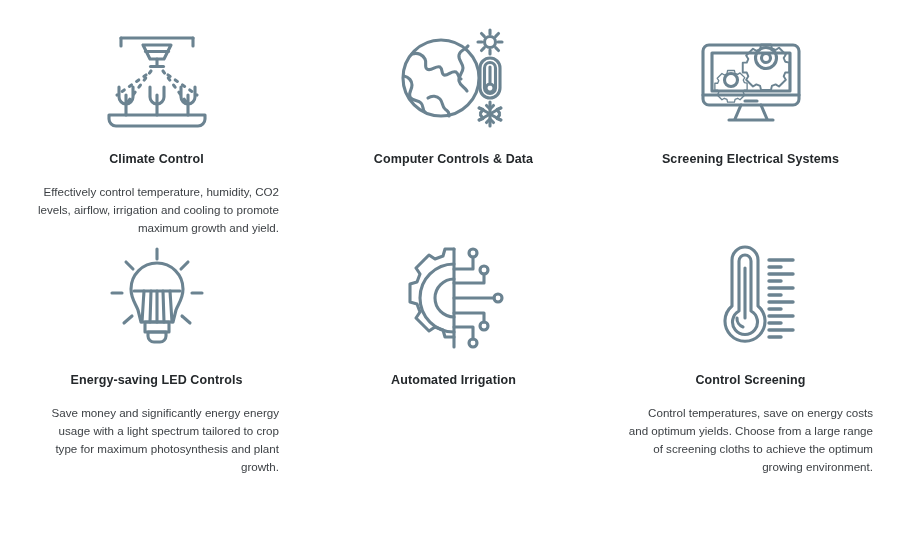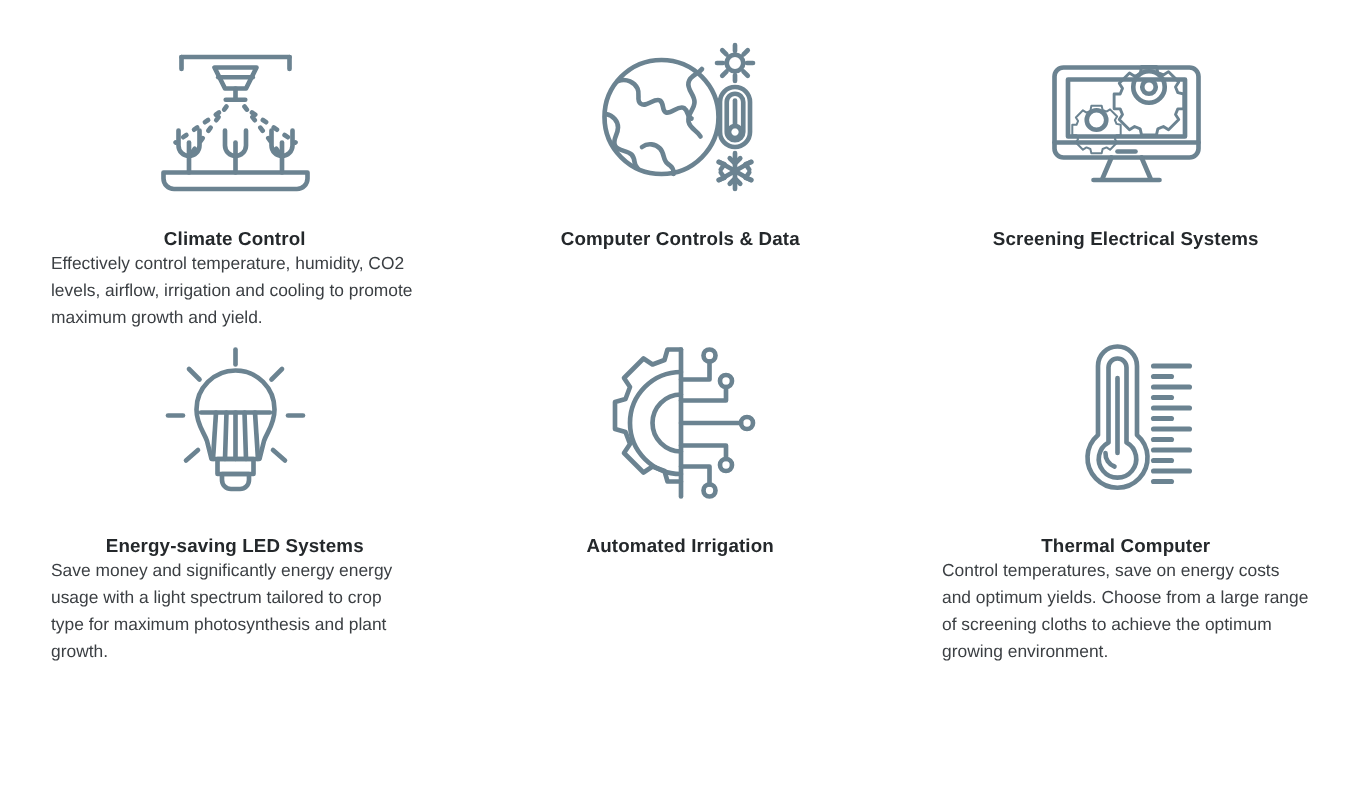--- a/index.html
+++ b/index.html
@@ -59,22 +59,23 @@
     color: #24282b;
     text-align: center;
     letter-spacing: 0.1px;
     margin-top: 12px;
     line-height: 1.2;
   }
 
   .feature-desc {
     font-size: 11.6px;
     color: #3b3f43;
-    text-align: left;
+    text-align: right;
     line-height: 1.55;
+    margin-top: 16px;
     max-width: 258px;
   }
 
   
   .row-2 .icon-wrap { height: 122px; }
   .row-2 .feature-title { margin-top: 14px; }
 </style>
 </head>
 <body>
 
@@ -215,21 +216,21 @@
           <path d="M40 46 L38 77"></path>
           <path d="M47 46 L46 77"></path>
           <path d="M53 46 V77"></path>
           <path d="M59 46 L60 77"></path>
           <path d="M66 46 L68 77"></path>
 
           <path d="M41 77 h24 v10 H41 Z"></path>
           <path d="M44 87 h18 v4 a6 6 0 0 1 -6 6 H50 a6 6 0 0 1 -6 -6 Z"></path>
         </svg>
       </div>
-      <div class="feature-title">Energy-saving LED Systems</div>
+      <div class="feature-title">Energy-saving LED Controls</div>
       <div class="feature-desc">Save money and significantly energy energy usage with a light spectrum tailored to crop type for maximum photosynthesis and plant growth.</div>
     </div>
 
     <div class="feature-card row-2">
       <div class="icon-wrap">
         <svg width="112" height="106" viewBox="0 0 112 106" fill="none" stroke="#6b8391" stroke-width="3.1" stroke-linecap="round" stroke-linejoin="round">
 
           <path d="M56 4 h-9 l-2 7 l-8 3 l-6 -4 l-13 13 l4 6 l-3 8 l-7 2 v18 l7 2 l3 8 l-4 6 l13 13 l6 -4 l8 3 l2 7 h9"></path>
 
           <path d="M56 19 a34 34 0 0 0 0 68"></path>
@@ -274,18 +275,18 @@
             <path d="M72 51 H84"></path>
             <path d="M72 58 H96"></path>
             <path d="M72 65 H84"></path>
             <path d="M72 72 H96"></path>
             <path d="M72 79 H84"></path>
             <path d="M72 86 H96"></path>
             <path d="M72 93 H84"></path>
           </g>
         </svg>
       </div>
-      <div class="feature-title">Thermal Computer</div>
+      <div class="feature-title">Control Screening</div>
       <div class="feature-desc">Control temperatures, save on energy costs and optimum yields. Choose from a large range of screening cloths to achieve the optimum growing environment.</div>
     </div>
 
   </div>
 </div>
 
 </body></html>

